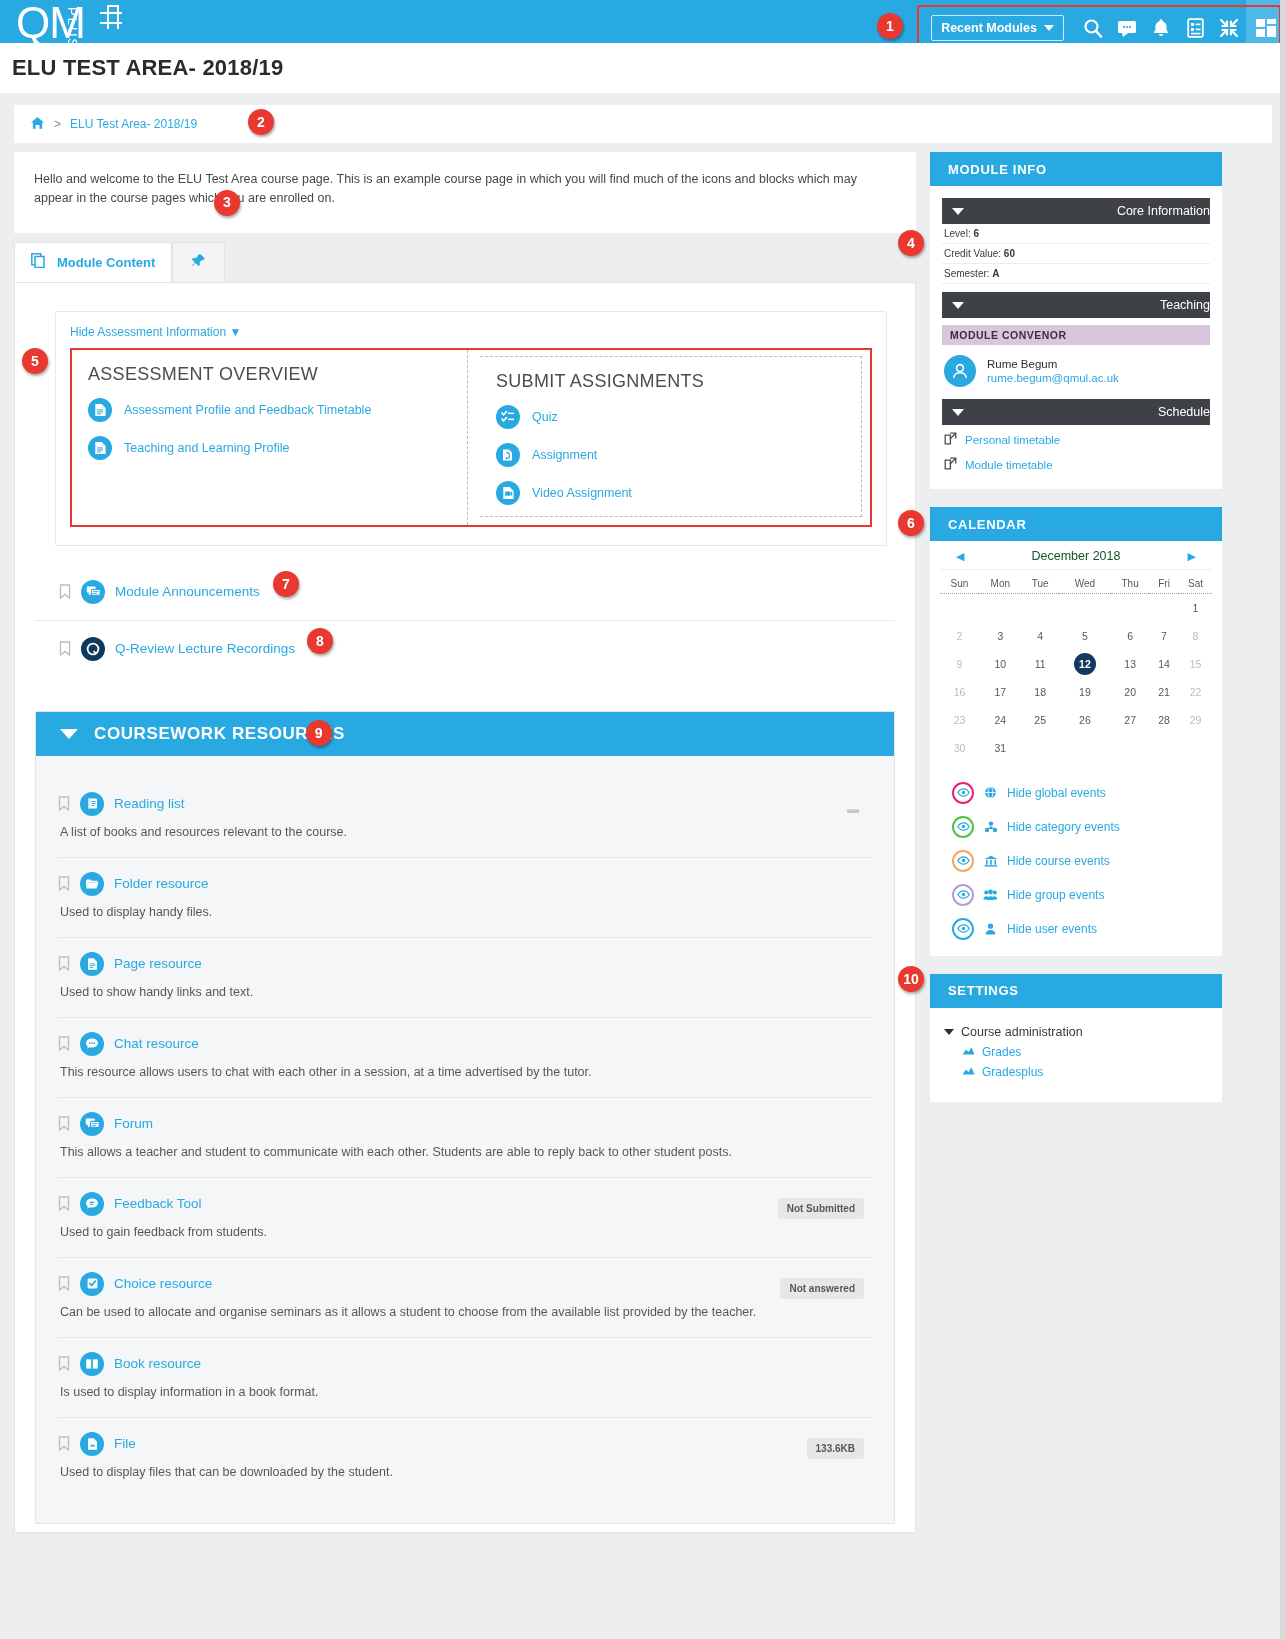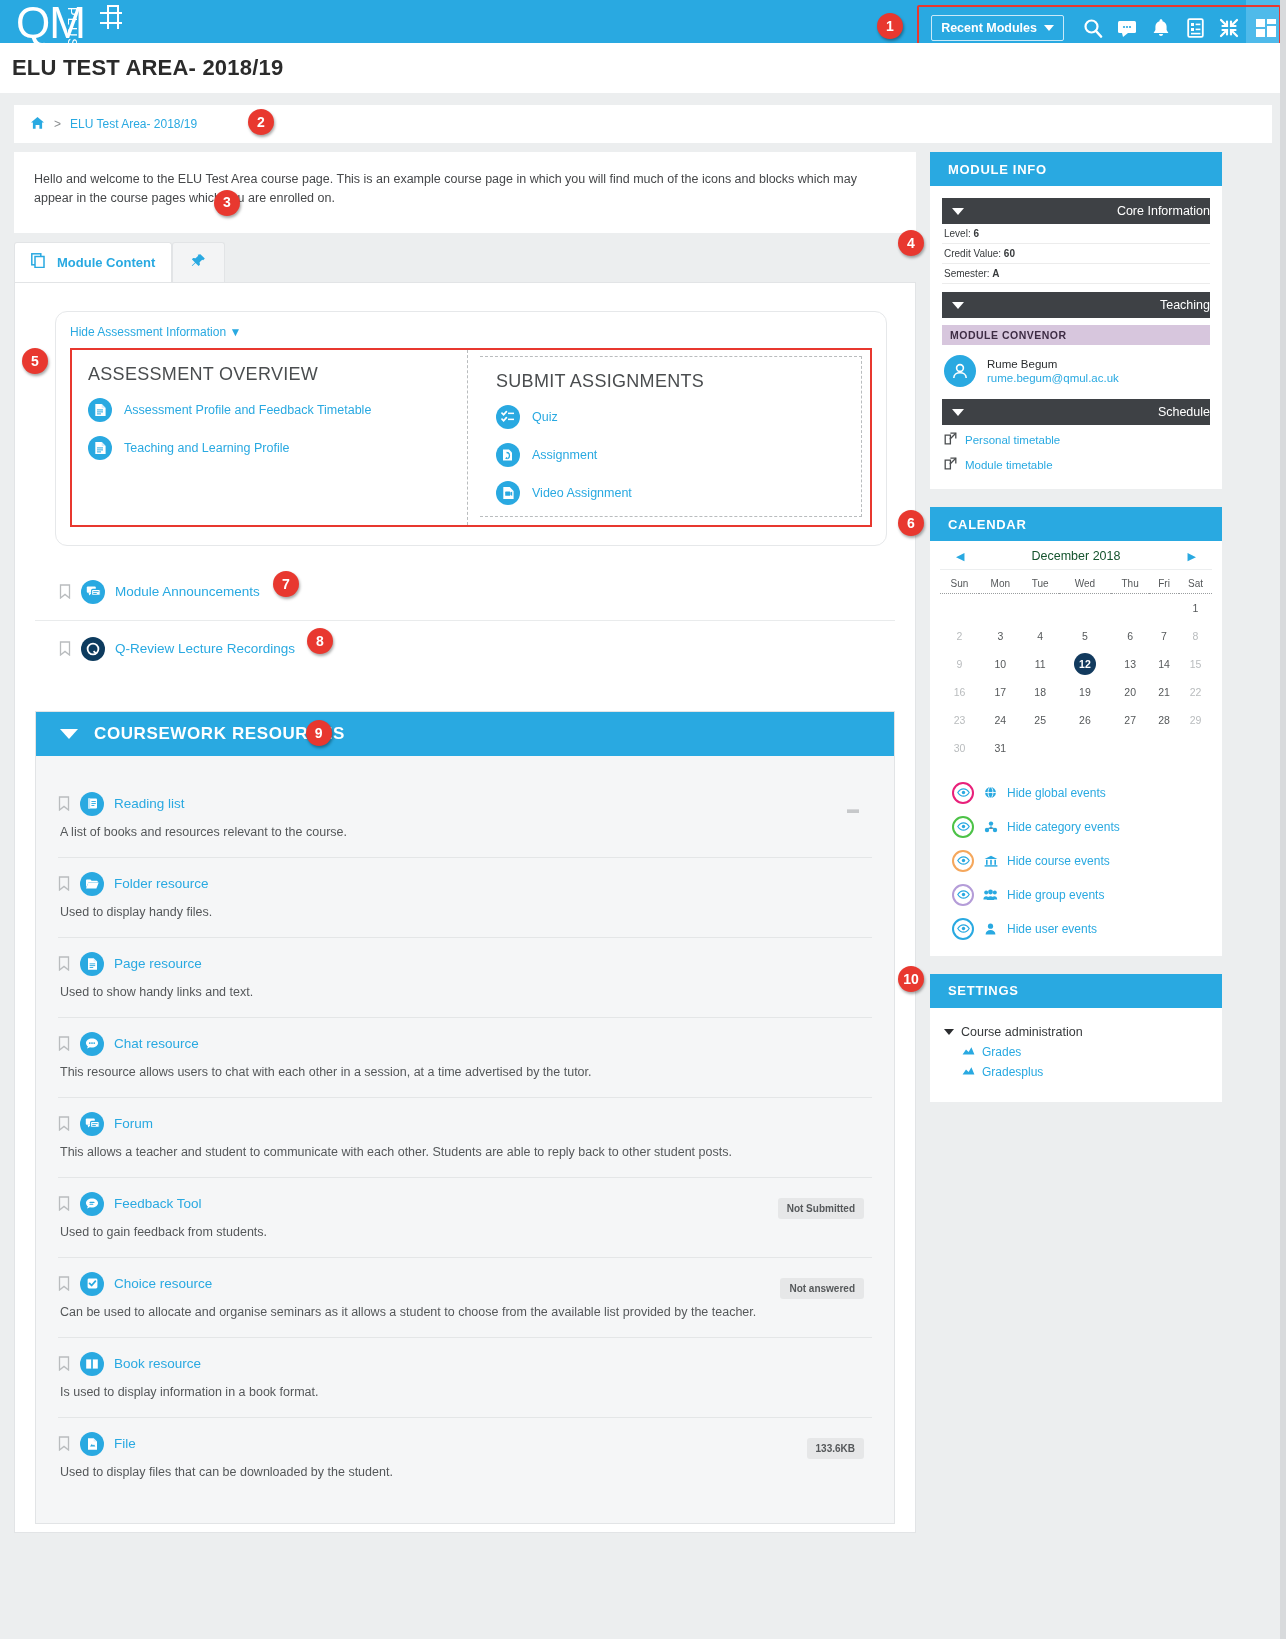--- a/index.html
+++ b/index.html
@@ -100,21 +100,21 @@
   .tab {
     background:#fff; border:1px solid #e2e4e6; border-bottom:none;
     padding:10px 16px; font-size:13px; font-weight:bold; color:#29a9e1;
     display:flex; align-items:center; gap:12px; border-radius:3px 3px 0 0;
   }
   .tab.pin { background:#f3f4f5; padding:10px 18px; }
   .tabpanel { background:#fff; border:1px solid #e2e4e6; min-height:40px; padding:22px 20px 8px 20px;}
 
   
   .assess-card {
-    border:1px solid #e6e8ea; border-radius:12px; margin:6px 8px 8px 20px;
+    border:1px solid #e6e8ea; border-radius:2px; margin:6px 8px 8px 20px;
     padding:12px 14px 18px 14px; background:#fff; position:relative;
   }
   .hide-assess { color:#29a9e1; font-size:12px; margin-bottom:9px; display:inline-block;}
   .assess-inner { display:flex; border:2px solid #e8382f; }
   .assess-col { padding:14px 16px 10px 16px; }
   .assess-col.left { width:396px; border-right:1px dashed #b9bcbe; }
   .assess-col.right { flex:1; border:1px dashed #b9bcbe; border-left:none; margin:6px 8px 8px 12px; padding-bottom:4px;}
   .assess-h { font-size:18px; color:#4a4d4f; letter-spacing:.3px; margin-bottom:6px; font-weight:400;}
   .assess-item { display:flex; align-items:center; gap:12px; padding:7px 0; }
   .assess-item a { color:#29a9e1; font-size:12.5px; }

